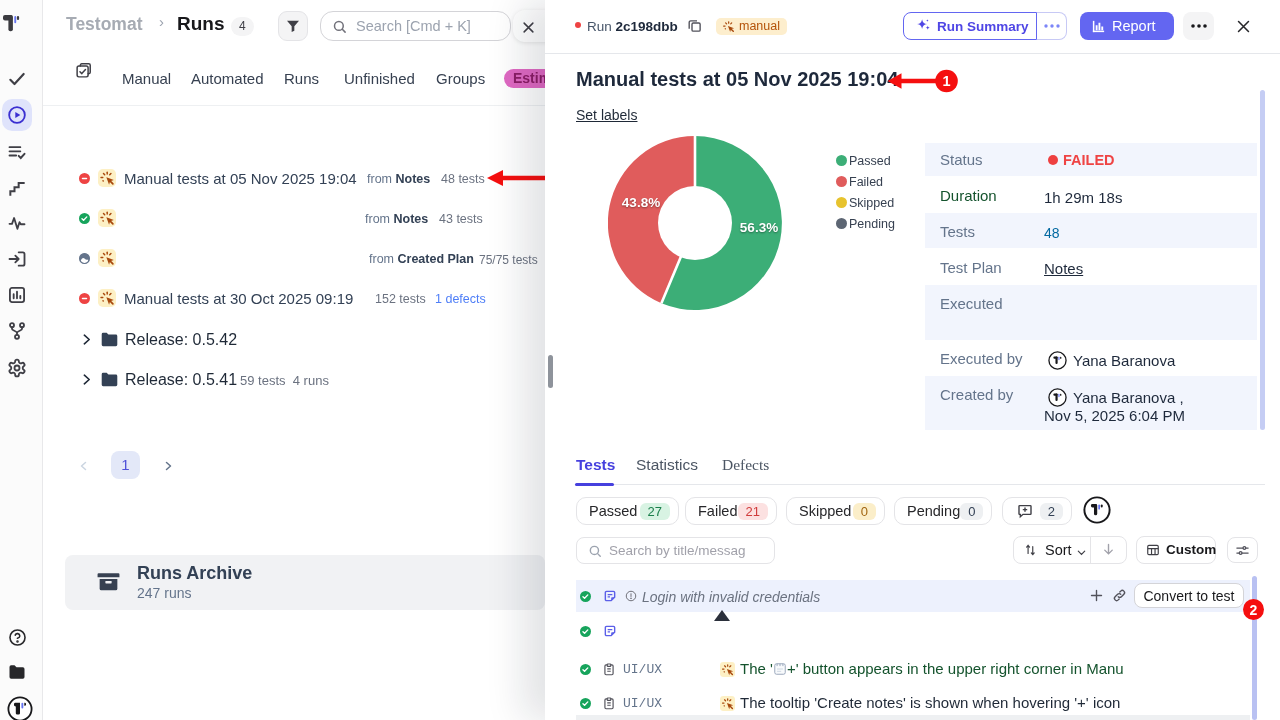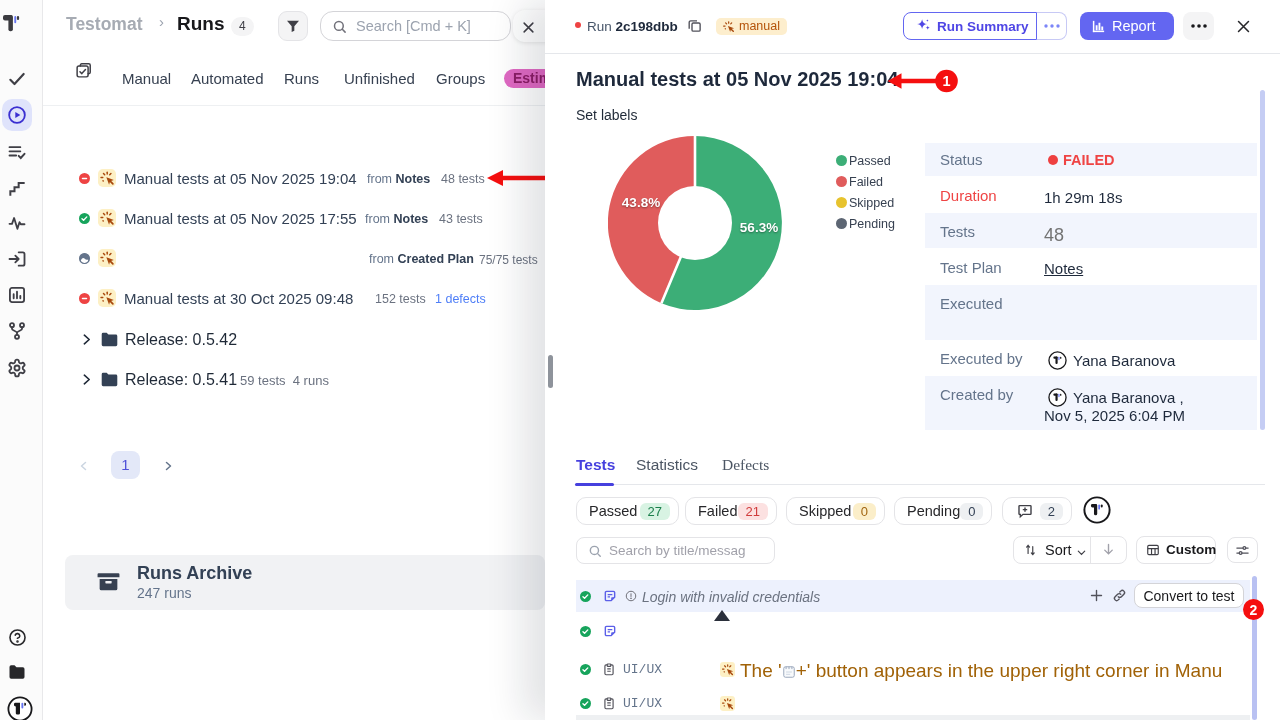--- a/index.html
+++ b/index.html
@@ -155,21 +155,20 @@
             <path d="M12.3 3.4v2.6"></path>
             <path d="M17.9 5.3l-1.8 1.8"></path>
             <path d="M6.7 5.3l1.8 1.8"></path>
             <path d="M3 11.3h2.6"></path>
             <path d="M6 16.1l.3.3"></path>
           </g>
           <path d="M11 11 L22.3 15.1 L16.7 16.7 L15.1 22.3 Z" fill="#a8480c"></path>
           <path d="M16.4 16.4 L20.8 20.8" stroke="#a8480c" stroke-width="2.6" stroke-linecap="round"></path>
         </g>
       </svg>
-    <div class="abs" style="left:81px;top:210px;font-size:15px;color:#334155;">Manual tests at 05 Nov 2025 17:55</div>
     <div class="abs" style="left:322px;top:212px;font-size:12.5px;color:#64748b;">from <b style="color:#334155">Notes</b></div>
     <div class="abs" style="left:396px;top:212px;font-size:12.5px;color:#6b7280;">43 tests</div>
 
     <svg class="abs" style="left:36px;top:253px" width="11" height="11" viewBox="0 0 24 24">
         <circle cx="12" cy="12" r="11" fill="#64748b"></circle>
         <path d="M4 16 q4-8 8-4 t8 2 v8 h-16z" fill="#fff"></path>
         <circle cx="12" cy="12" r="10.8" fill="none" stroke="#64748b" stroke-width="2.4"></circle>
       </svg>
     <svg class="abs" style="left:55px;top:249px" width="18" height="18" viewBox="0 0 26 26">
         <rect x="0" y="0" width="26" height="26" rx="7" fill="#fdf0c5"></rect>
@@ -199,21 +198,21 @@
             <path d="M12.3 3.4v2.6"></path>
             <path d="M17.9 5.3l-1.8 1.8"></path>
             <path d="M6.7 5.3l1.8 1.8"></path>
             <path d="M3 11.3h2.6"></path>
             <path d="M6 16.1l.3.3"></path>
           </g>
           <path d="M11 11 L22.3 15.1 L16.7 16.7 L15.1 22.3 Z" fill="#a8480c"></path>
           <path d="M16.4 16.4 L20.8 20.8" stroke="#a8480c" stroke-width="2.6" stroke-linecap="round"></path>
         </g>
       </svg>
-    <div class="abs" style="left:81px;top:290px;font-size:15px;color:#334155;">Manual tests at 30 Oct 2025 09:48</div>
+    <div class="abs" style="left:81px;top:290px;font-size:15px;color:#334155;">Manual tests at 30 Oct 2025 09:19</div>
     <div class="abs" style="left:332px;top:292px;font-size:12.5px;color:#6b7280;">152 tests</div>
     <div class="abs" style="left:392px;top:292px;font-size:12.5px;color:#4e7ef7;">1 defects</div>
 
     <svg class="abs" style="left:37px;top:333px" width="13" height="13" viewBox="0 0 24 24" fill="none" stroke="#1f2937" stroke-width="3" stroke-linecap="round" stroke-linejoin="round">
         <path d="M8 4l9 8-9 8"></path>
       </svg>
     <svg class="abs" style="left:58px;top:332px" width="17" height="15" viewBox="0 0 24 21" fill="#334155">
         <path d="M1 3a2 2 0 0 1 2-2h5l2.5 2.5H21a2 2 0 0 1 2 2V18a2 2 0 0 1-2 2H3a2 2 0 0 1-2-2z"></path>
       </svg>
     <div class="abs" style="left:82px;top:331px;font-size:16px;color:#1f2937;">Release: 0.5.42</div>
@@ -297,21 +296,21 @@
     <svg class="abs" style="left:645px;top:24px" width="18" height="4" viewBox="0 0 18 4">
         <circle cx="3" cy="2" r="1.8" fill="#18181b"></circle>
         <circle cx="9" cy="2" r="1.8" fill="#18181b"></circle>
         <circle cx="15" cy="2" r="1.8" fill="#18181b"></circle>
       </svg>
     <svg class="abs" style="left:690px;top:18px" width="17" height="17" viewBox="0 0 24 24" fill="none" stroke="#27272a" stroke-width="2.2" stroke-linecap="round">
         <path d="M5 5l14 14M19 5L5 19"></path>
       </svg>
 
     <div class="abs" style="left:31px;top:68px;font-size:20px;font-weight:bold;color:#1e293b;">Manual tests at 05 Nov 2025 19:04</div>
-    <div class="abs" style="left:31px;top:107px;font-size:14px;color:#1f2937;">Set labels</div>
+    <div class="abs" style="left:31px;top:107px;font-size:14px;color:#1f2937;text-decoration:underline;">Set labels</div>
 
     <svg class="abs" style="left:63px;top:136px" width="174" height="174" viewBox="0 0 174 174">
       <g>
         <path d="M87 0 A87 87 0 1 1 53.4 167.3 L87 87 Z" fill="#3cae77"></path>
         <path d="M53.4 167.3 A87 87 0 0 1 87 0 L87 87 Z" fill="#e05c5c"></path>
         <path d="M87 0 L87 87 L53.4 167.3" fill="none" stroke="#fff" stroke-width="2.6"></path>
         <circle cx="87" cy="87" r="37" fill="#fff"></circle>
       </g>
       <text x="33" y="71" font-size="13.5" font-weight="bold" fill="#fff" text-anchor="middle" style="text-shadow:0 1px 2px rgba(0,0,0,0.4)">43.8%</text>
       <text x="151" y="96" font-size="13.5" font-weight="bold" fill="#fff" text-anchor="middle" style="text-shadow:0 1px 2px rgba(0,0,0,0.4)">56.3%</text>
@@ -326,24 +325,24 @@
     <div class="abs" style="left:291px;top:218px;width:11px;height:11px;border-radius:50%;background:#5d6673;"></div>
     <div class="abs" style="left:304px;top:217px;font-size:12.5px;color:#374151;">Pending</div>
 
     <div class="abs" style="left:380px;top:143px;width:332px;height:33px;background:#f2f5fd;"></div>
     <div class="abs" style="left:380px;top:213px;width:332px;height:35px;background:#f2f5fd;"></div>
     <div class="abs" style="left:380px;top:285px;width:332px;height:55px;background:#f2f5fd;"></div>
     <div class="abs" style="left:380px;top:376px;width:332px;height:54px;background:#f2f5fd;"></div>
     <div class="abs" style="left:395px;top:151px;font-size:15px;color:#64748b;">Status</div>
     <div class="abs" style="left:503px;top:155px;width:10px;height:10px;border-radius:50%;background:#ee4040;"></div>
     <div class="abs" style="left:518px;top:152px;font-size:14.5px;font-weight:bold;color:#ef4444;">FAILED</div>
-    <div class="abs" style="left:395px;top:187px;font-size:15px;color:#ef4444;">Duration</div>
+    <div class="abs" style="left:395px;top:187px;font-size:15px;color:#14532d;">Duration</div>
     <div class="abs" style="left:499px;top:189px;font-size:15px;color:#1e293b;">1h 29m 18s</div>
     <div class="abs" style="left:395px;top:223px;font-size:15px;color:#64748b;">Tests</div>
-    <div class="abs" style="left:499px;top:225px;font-size:18px;color:#737373;">48</div>
+    <div class="abs" style="left:499px;top:225px;font-size:14px;color:#0369a1;">48</div>
     <div class="abs" style="left:395px;top:259px;font-size:15px;color:#64748b;">Test Plan</div>
     <div class="abs" style="left:499px;top:260px;font-size:15px;color:#1e293b;text-decoration:underline;">Notes</div>
     <div class="abs" style="left:395px;top:295px;font-size:15px;color:#64748b;">Executed</div>
     <div class="abs" style="left:395px;top:350px;font-size:15px;color:#64748b;">Executed by</div>
     <svg class="abs" style="left:503px;top:351px" width="19" height="19" viewBox="0 0 26 26">
         <circle cx="13" cy="13" r="11.7" fill="#fff" stroke="#18181b" stroke-width="1.8"></circle>
         <rect x="7.4" y="7.4" width="5.6" height="3.3" rx="1.3" fill="#18181b"></rect>
         <rect x="10.2" y="7.4" width="3" height="10.4" rx="1.4" fill="#18181b"></rect>
         <rect x="14.2" y="8" width="1.6" height="4.6" rx="0.8" fill="#6574f1"></rect>
         <rect x="16.5" y="8" width="1.8" height="2.7" rx="0.9" fill="#18181b"></rect>
@@ -487,21 +486,21 @@
             <path d="M12.3 3.4v2.6"></path>
             <path d="M17.9 5.3l-1.8 1.8"></path>
             <path d="M6.7 5.3l1.8 1.8"></path>
             <path d="M3 11.3h2.6"></path>
             <path d="M6 16.1l.3.3"></path>
           </g>
           <path d="M11 11 L22.3 15.1 L16.7 16.7 L15.1 22.3 Z" fill="#a8480c"></path>
           <path d="M16.4 16.4 L20.8 20.8" stroke="#a8480c" stroke-width="2.6" stroke-linecap="round"></path>
         </g>
       </svg>
-    <div class="abs" style="left:195px;top:660px;font-size:19px;color:#a16207;">The '<svg style="display:inline-block;vertical-align:-2px" width="14" height="14" viewBox="0 0 24 24">
+    <div class="abs" style="left:195px;top:660px;font-size:15px;color:#14532d;">The '<svg style="display:inline-block;vertical-align:-2px" width="14" height="14" viewBox="0 0 24 24">
           <rect x="3" y="3" width="18" height="18" rx="3" fill="#f8fafc" stroke="#94a3b8" stroke-width="1.6"></rect>
           <path d="M7 3v4M12 3v4M17 3v4" stroke="#94a3b8" stroke-width="1.6"></path>
           <path d="M7 12h10M7 16h7" stroke="#cbd5e1" stroke-width="1.6"></path>
         </svg>+' button appears in the upper right corner in Manu</div>
 
     <svg class="abs" style="left:35px;top:698px" width="11" height="11" viewBox="0 0 24 24">
         <circle cx="12" cy="12" r="12" fill="#17a45c"></circle>
         <path d="M6.5 12.5l3.5 3.5 7-7.5" fill="none" stroke="#fff" stroke-width="3" stroke-linecap="round" stroke-linejoin="round"></path>
       </svg>
     <svg class="abs" style="left:57px;top:696px" width="14" height="15" viewBox="0 0 24 24" fill="none" stroke="#52525b" stroke-width="2">
@@ -517,20 +516,21 @@
             <path d="M12.3 3.4v2.6"></path>
             <path d="M17.9 5.3l-1.8 1.8"></path>
             <path d="M6.7 5.3l1.8 1.8"></path>
             <path d="M3 11.3h2.6"></path>
             <path d="M6 16.1l.3.3"></path>
           </g>
           <path d="M11 11 L22.3 15.1 L16.7 16.7 L15.1 22.3 Z" fill="#a8480c"></path>
           <path d="M16.4 16.4 L20.8 20.8" stroke="#a8480c" stroke-width="2.6" stroke-linecap="round"></path>
         </g>
       </svg>
+    <div class="abs" style="left:195px;top:694px;font-size:15px;color:#1f2937;">The tooltip 'Create notes' is shown when hovering '+' icon</div>
 
     <div class="abs" style="left:31px;top:715px;width:674px;height:5px;background:#eef0f2;"></div>
 
     <div class="abs" style="left:715px;top:90px;width:5px;height:340px;background:#c5cdf4;border-radius:3px;"></div>
     <div class="abs" style="left:707px;top:576px;width:5px;height:144px;background:#b9c1f2;border-radius:3px;"></div>
   </div>
 
   <div class="abs" style="left:548px;top:355px;width:5px;height:33px;background:#8e939b;border-radius:3px;"></div>
 
   <svg class="abs" style="left:887px;top:68px" width="76" height="26" viewBox="0 0 76 26">

